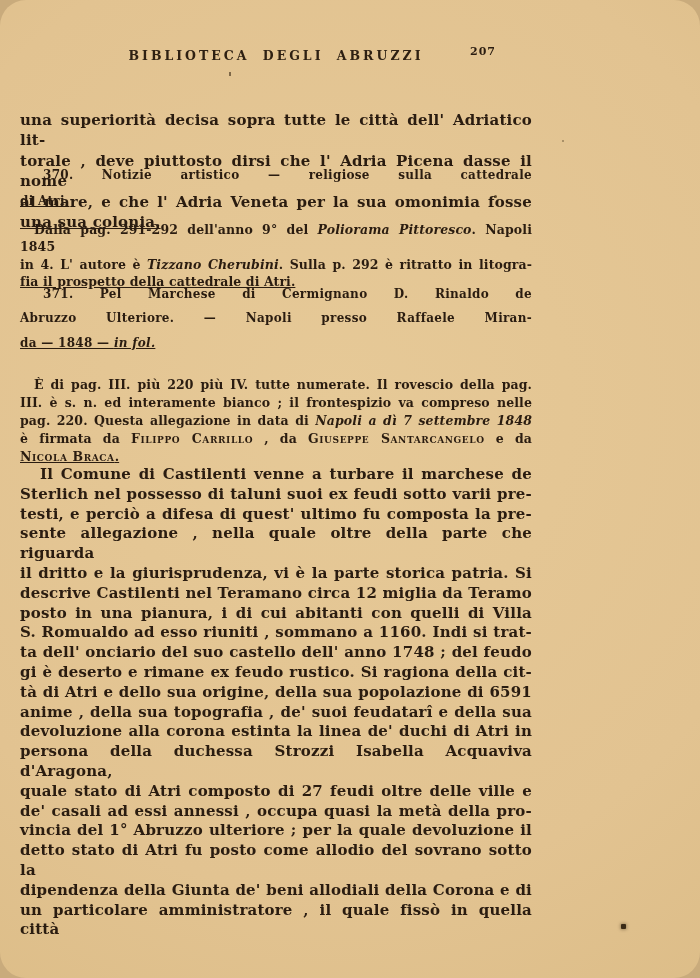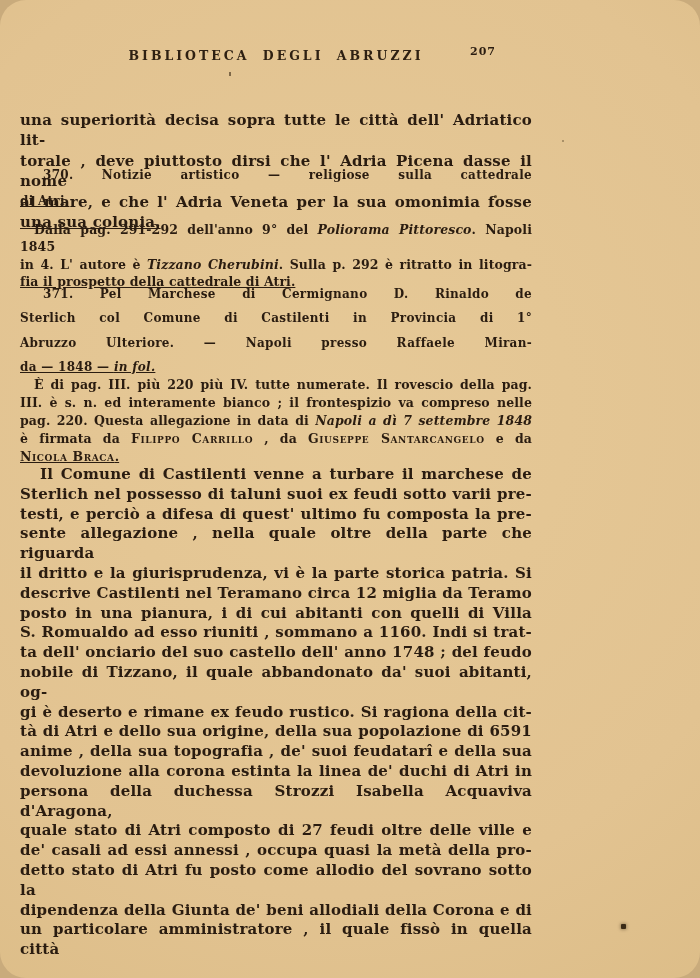--- a/index.html
+++ b/index.html
@@ -108,21 +108,20 @@
   </section>
 
   <section class="textcol note n370">
     <div class="bline just ind14"><span>Dalla pag. 291-292 dell'anno 9° del </span><span class="it">Poliorama Pittoresco</span><span>. Napoli 1845</span></div>
     <div class="bline just"><span>in 4. L' autore è </span><span class="it">Tizzano Cherubini</span><span>. Sulla p. 292 è ritratto in litogra-</span></div>
     <div class="bline nat">fia il prospetto della cattedrale di Atri.</div>
   </section>
 
   <section class="textcol heading h371">
     <div class="bline just ind23">371. Pel Marchese di Cermignano D. Rinaldo de</div>
-    <div class="bline just">Sterlich col Comune di Castilenti in Provincia di 1°</div>
     <div class="bline just">Abruzzo Ulteriore. — Napoli presso Raffaele Miran-</div>
     <div class="bline nat"><span>da — 1848 — </span><span class="it">in fol.</span></div>
   </section>
 
   <section class="textcol note n371">
     <div class="bline just ind14">È di pag. III. più 220 più IV. tutte numerate. Il rovescio della pag.</div>
     <div class="bline just">III. è s. n. ed interamente bianco ; il frontespizio va compreso nelle</div>
     <div class="bline just"><span>pag. 220. Questa allegazione in data di </span><span class="it">Napoli a dì 7 settembre 1848</span></div>
     <div class="bline just"><span>è firmata da </span><span class="sc">Filippo Carrillo</span><span> , da </span><span class="sc">Giuseppe Santarcangelo</span><span> e da </span></div>
     <div class="bline nat"><span class="sc">Nicola Braca</span><span>.</span></div>
@@ -131,28 +130,28 @@
   <section class="textcol main">
     <div class="bline just ind20">Il Comune di Castilenti venne a turbare il marchese de</div>
     <div class="bline just">Sterlich nel possesso di taluni suoi ex feudi sotto varii pre-</div>
     <div class="bline just">testi, e perciò a difesa di quest' ultimo fu composta la pre-</div>
     <div class="bline just">sente allegazione , nella quale oltre della parte che riguarda</div>
     <div class="bline just">il dritto e la giurisprudenza, vi è la parte storica patria. Si</div>
     <div class="bline just">descrive Castilenti nel Teramano circa 12 miglia da Teramo</div>
     <div class="bline just">posto in una pianura, i di cui abitanti con quelli di Villa</div>
     <div class="bline just">S. Romualdo ad esso riuniti , sommano a 1160. Indi si trat-</div>
     <div class="bline just">ta dell' onciario del suo castello dell' anno 1748 ; del feudo</div>
-    <div class="bline just">nobile di Tizzano, il quale abbandonato da' suoi abitanti, og-</div>
     <div class="bline just">gi è deserto e rimane ex feudo rustico. Si ragiona della cit-</div>
     <div class="bline just">tà di Atri e dello sua origine, della sua popolazione di 6591</div>
     <div class="bline just">anime , della sua topografia , de' suoi feudatarî e della sua</div>
     <div class="bline just">devoluzione alla corona estinta la linea de' duchi di Atri in</div>
     <div class="bline just">persona della duchessa Strozzi Isabella Acquaviva d'Aragona,</div>
     <div class="bline just">quale stato di Atri composto di 27 feudi oltre delle ville e</div>
     <div class="bline just">de' casali ad essi annessi , occupa quasi la metà della pro-</div>
+    <div class="bline just">vincia del 1° Abruzzo ulteriore ; per la quale devoluzione il</div>
     <div class="bline just">detto stato di Atri fu posto come allodio del sovrano sotto la</div>
     <div class="bline just">dipendenza della Giunta de' beni allodiali della Corona e di</div>
     <div class="bline just">un particolare amministratore , il quale fissò in quella città</div>
 
   </section>
 
   <div class="speck s1"></div>
   <div class="speck s2"></div>
   <div class="speck s3"></div>
   <div class="speck s4"></div>

